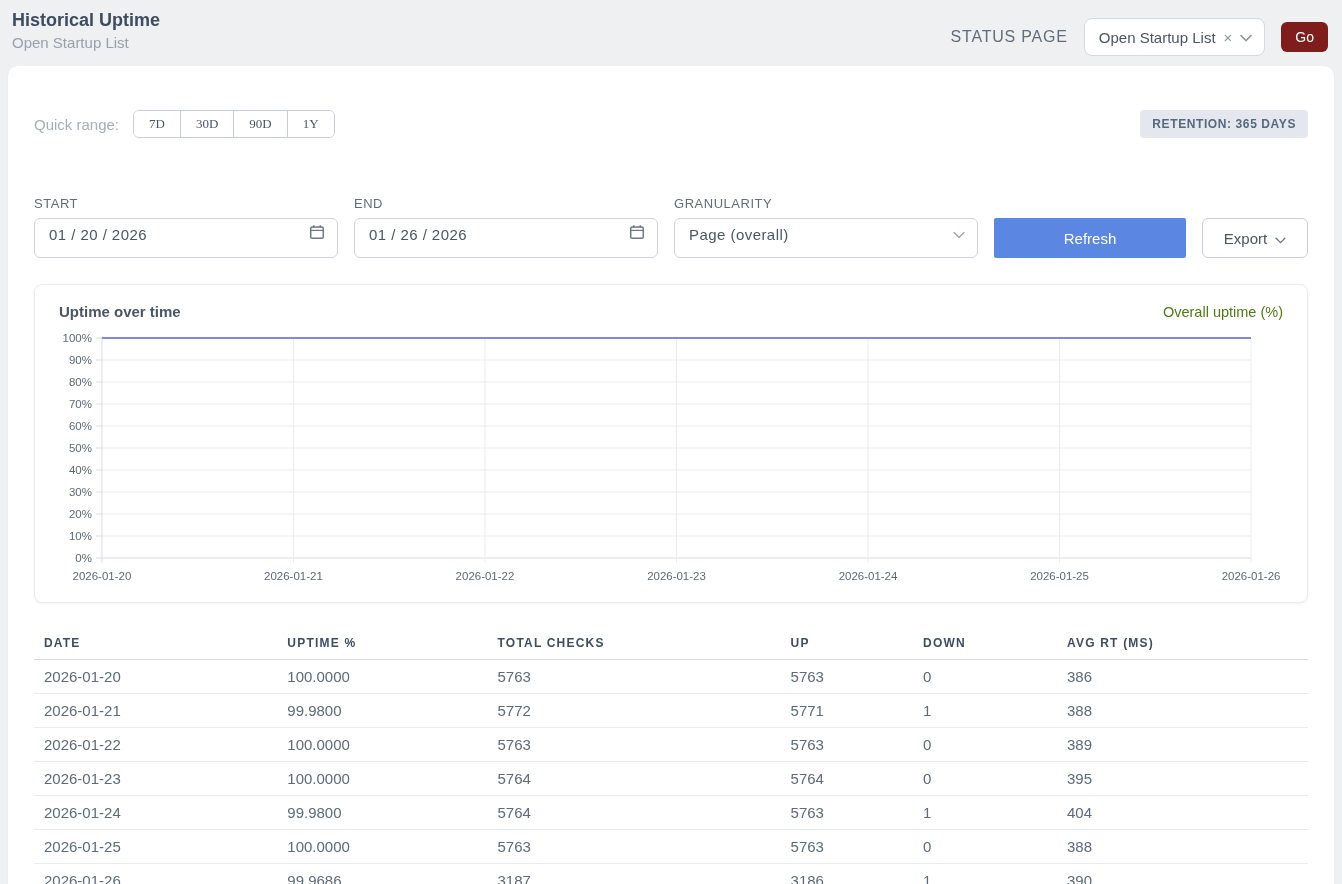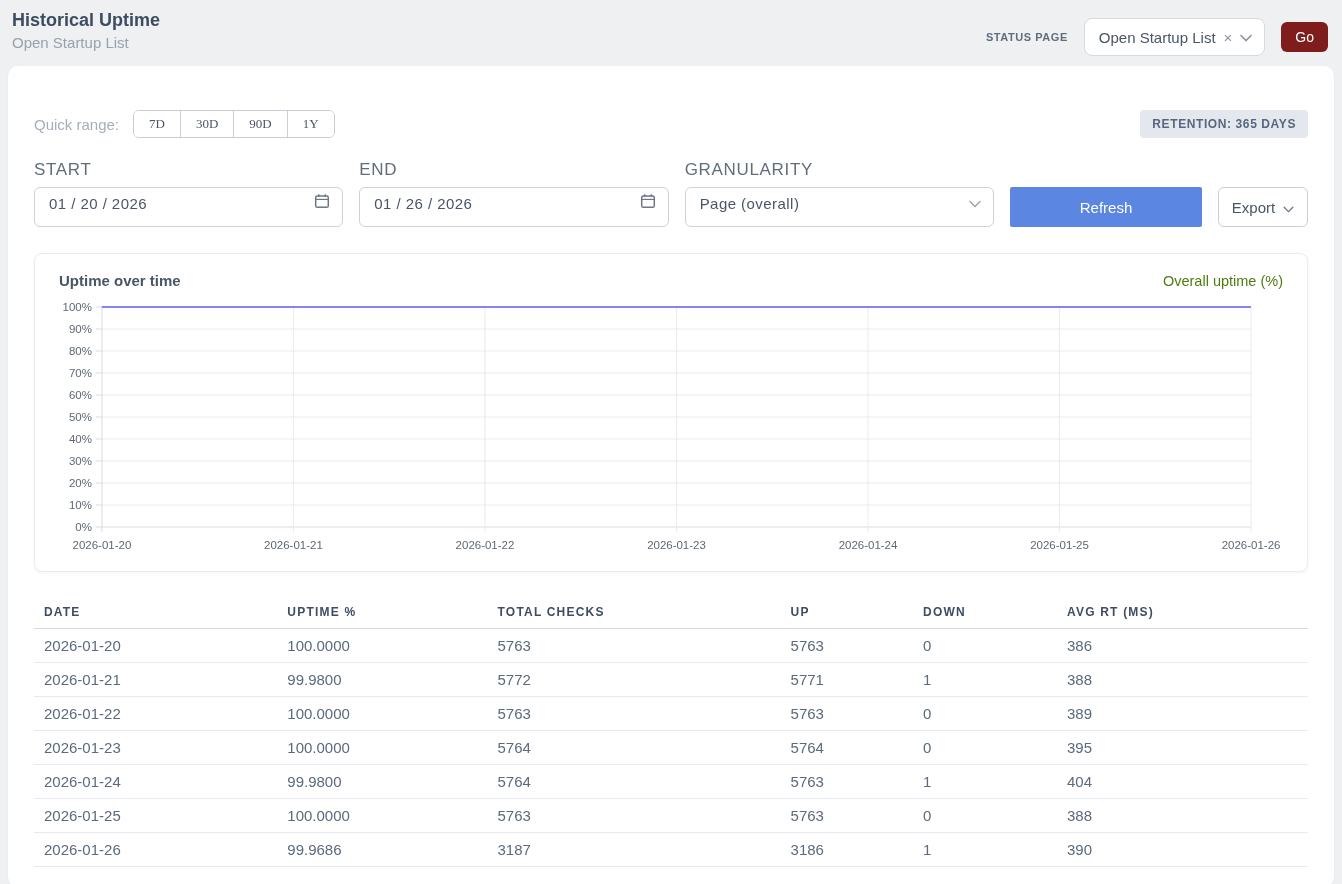--- a/index.html
+++ b/index.html
@@ -7,43 +7,43 @@
   body {
     background:#eef0f2;
     font-family:"Liberation Sans", sans-serif;
     color:#4a5568;
   }
   
   .top-header { display:flex; justify-content:space-between; align-items:flex-start; padding:10px 14px 10px 12px; }
   .title-block h1 { font-size:18px; font-weight:700; color:#3e4c61; line-height:1.15; }
   .title-block .subtitle { font-size:15px; color:#98a1ae; margin-top:3px; }
   .header-controls { display:flex; align-items:center; gap:16px; margin-top:8px; }
-  .status-page-label { font-size:11px; color:#626d7c; letter-spacing:0.05em; font-weight:700;margin-left:40px; }
+  .status-page-label { font-size:16px; color:#626d7c; letter-spacing:0.05em; font-weight:400;margin-left:40px; }
   .status-select { display:flex; align-items:center; gap:8px; background:#fff; border:1px solid #d4dae1; border-radius:8px; height:38px; padding:0 12px 0 14px; cursor:pointer; }
   .status-select .sel-text { font-size:15px; color:#4a5568; }
   .status-select .clear-x { font-size:15px; color:#8a94a2; line-height:1; }
   .go-btn { background:#7f1d1d; color:#fff; border:none; border-radius:6px; font-size:14px; padding:7px 14px; cursor:pointer; font-family:inherit; }
   
   .main-card { margin:0 8px; background:#fff; border-radius:10px; box-shadow:0 1px 2px rgba(16,24,40,.06); padding:24px 26px 20px 26px; }
   .row-quick { display:flex; justify-content:space-between; align-items:flex-start;margin-top:20px; }
   .quick-left { display:flex; align-items:center; gap:14px; }
   .quick-label { font-size:15px; color:#a6aebb; }
   .qr-group { display:inline-flex; border:1px solid #c7ced7; border-radius:6px; overflow:hidden; background:#fff; }
   .qr-btn { background:#fff; border:none; border-left:1px solid #c7ced7; font-family:Liberation Serif, serif; font-size:13px; color:#4a5568; padding:5px 15px; cursor:pointer; }
   .qr-btn:first-child { border-left:none; }
   .retention-badge { background:#e4e8ee; color:#57677e; font-size:12px; font-weight:600; letter-spacing:0.05em; border-radius:4px; padding:7px 12px; }
   
   .form-row { display:flex; gap:16px; margin-top:22px; align-items:flex-end; }
   .field { flex:1 1 0; }
-  .field-label { display:block; font-size:17px; color:#626d7c; letter-spacing:0.04em; margin-bottom:7px; }
+  .field-label { display:block; font-size:13px; color:#626d7c; letter-spacing:0.04em; margin-bottom:7px;margin-top:36px; }
   .input-box { display:flex; align-items:center; justify-content:space-between; height:40px; border:1px solid #cdd3db; border-radius:6px; padding:0 12px 8px 14px; background:#fff; cursor:text; }
   .input-box .value { font-size:15px; color:#4a5568; letter-spacing:0.03em; }
   .select-box { cursor:pointer; }
   .refresh-btn { width:192px; height:40px; background:#5b87e3; color:#fff; border:none; border-radius:2px; font-size:15px; font-family:inherit; cursor:pointer; }
-  .export-btn { width:90px; height:40px; background:#fff; border:1px solid #c9cfd7; border-radius:6px; font-size:15px; color:#4a5568; font-family:inherit; cursor:pointer; display:flex; align-items:center; justify-content:center; gap:8px; }
+  .export-btn { width:106px; height:40px; background:#fff; border:1px solid #c9cfd7; border-radius:6px; font-size:15px; color:#4a5568; font-family:inherit; cursor:pointer; display:flex; align-items:center; justify-content:center; gap:8px; }
   
   .chart-card { margin-top:26px; border:1px solid #e8ebef; border-radius:8px; box-shadow:0 1px 3px rgba(16,24,40,.05); padding:16px 20px 10px 20px; background:#fff; }
   .chart-head { display:flex; justify-content:space-between; align-items:center; padding:2px 4px 10px 4px; }
   .chart-title { font-size:15px; font-weight:700; color:#4a5568; }
   .chart-legend { font-size:14.5px; color:#4d7c0f; }
   .chart-svg { display:block; width:100%; height:262px; }
   
   .uptime-table { width:100%; border-collapse:collapse; margin-top:24px; table-layout:fixed; }
   .uptime-table th { text-align:left; font-size:12px; font-weight:700; color:#3e4d63; letter-spacing:0.1em; padding:9px 10px; border-bottom:1px solid #d5dae0; }
   .uptime-table td { font-size:15px; color:#5b6a7e; padding:8px 10px; border-bottom:1px solid #e7eaee; }

